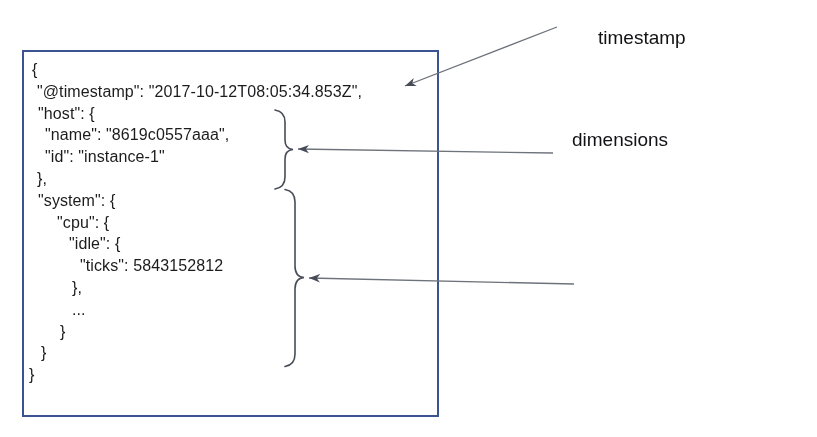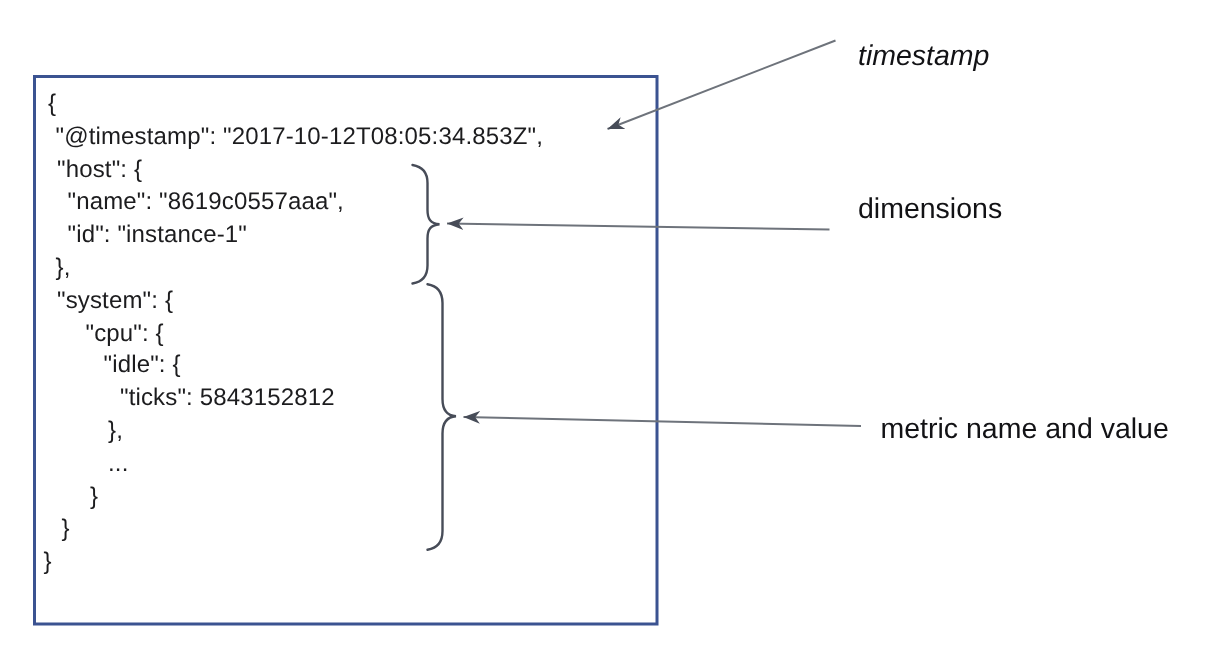--- a/index.html
+++ b/index.html
@@ -46,21 +46,21 @@
     height: 437px;
     pointer-events: none;
   }
   .label {
     position: absolute;
     font-size: 19px;
     line-height: 23px;
     color: var(--label-text);
     white-space: nowrap;
   }
-  .label-timestamp  { left: 572px; top: 26px; font-style: italic; }
+  .label-timestamp  { left: 598px; top: 26px; }
   .label-dimensions { left: 572px; top: 128px; }
   .label-metric     { left: 587px; top: 275px; }
 </style>
 </head>
 <body>
 
 <div class="stage">
 
   <div class="doc-box">
     <div class="code">
@@ -107,15 +107,14 @@
 
     <line x1="557" y1="27" x2="405" y2="86" stroke="var(--arrow-line)" stroke-width="1.3" marker-end="url(#arrowhead)"></line>
 
     <line x1="553" y1="153" x2="298" y2="149" stroke="var(--arrow-line)" stroke-width="1.3" marker-end="url(#arrowhead)"></line>
 
     <line x1="574" y1="284" x2="309" y2="278" stroke="var(--arrow-line)" stroke-width="1.3" marker-end="url(#arrowhead)"></line>
   </svg>
 
   <div class="label label-timestamp">timestamp</div>
   <div class="label label-dimensions">dimensions</div>
-  <div class="label label-metric">metric name and value</div>
 
 </div>
 
 </body></html>

